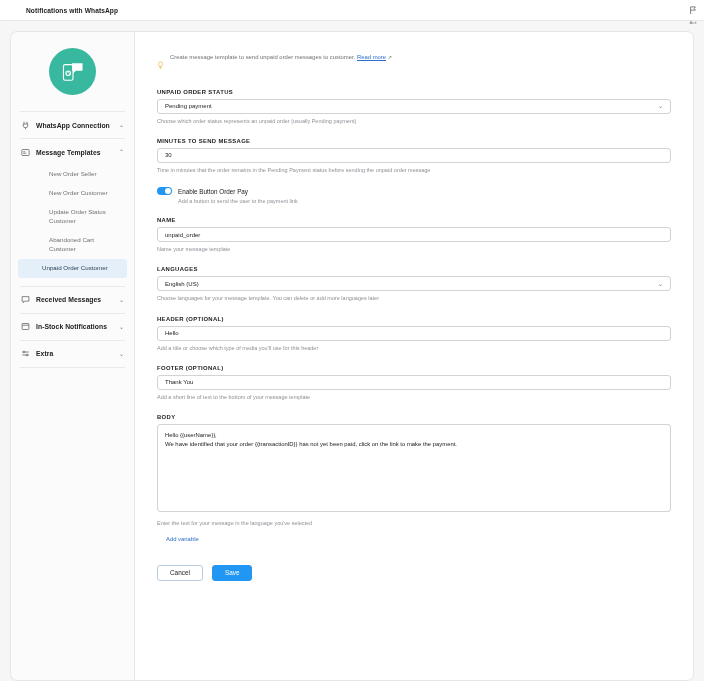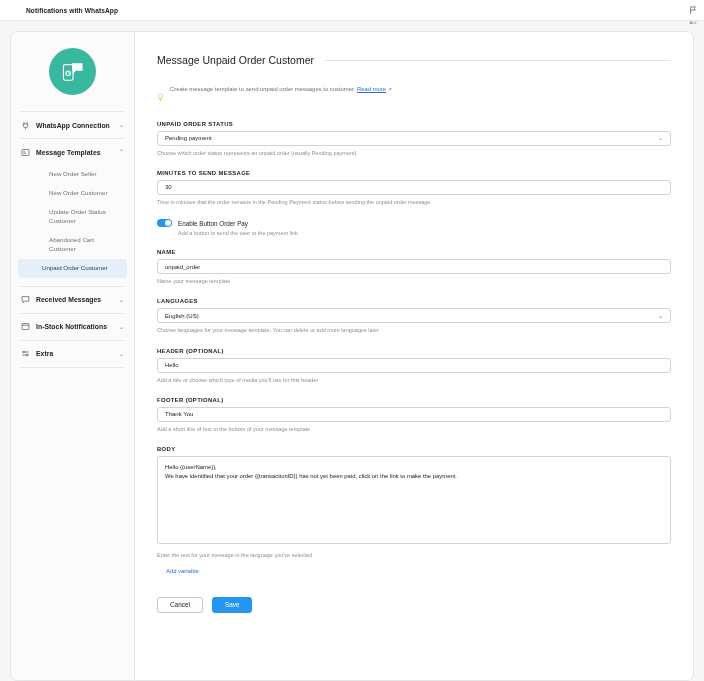--- a/index.html
+++ b/index.html
@@ -337,24 +337,20 @@
       </span>
       <span class="nav-label">Extra</span>
       <span class="chev">⌄</span>
     </div>
     <div class="nav-sep"></div>
 
   </aside>
 
   <main class="main">
 
-    <div class="main-head">
-      <h1 class="main-title">Message Unpaid Order Customer</h1>
-      <div class="head-rule"></div>
-    </div>
 
     <div class="hint-row">
       <span class="hint-ic">
         <svg width="7" height="8" viewBox="0 0 10 11" fill="none" stroke="#e8b83a" stroke-width="1">
           <path d="M5 1a3 3 0 0 0-1.8 5.4V8h3.6V6.4A3 3 0 0 0 5 1z"></path>
           <path d="M3.8 9.2h2.4M4.2 10.3h1.6"></path>
         </svg>
       </span>
       <div class="hint-txt">
         <span>Create message template to send unpaid order messages to customer.</span>

